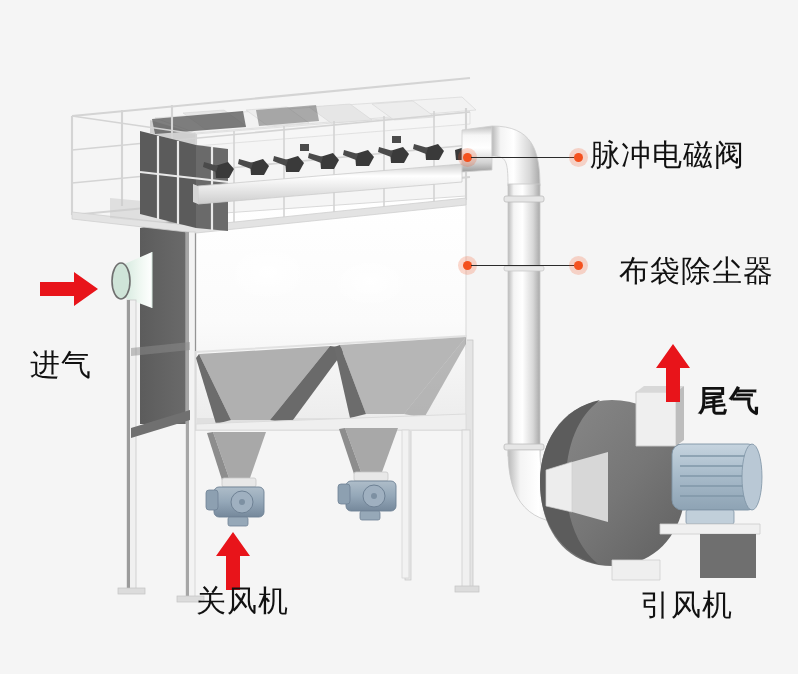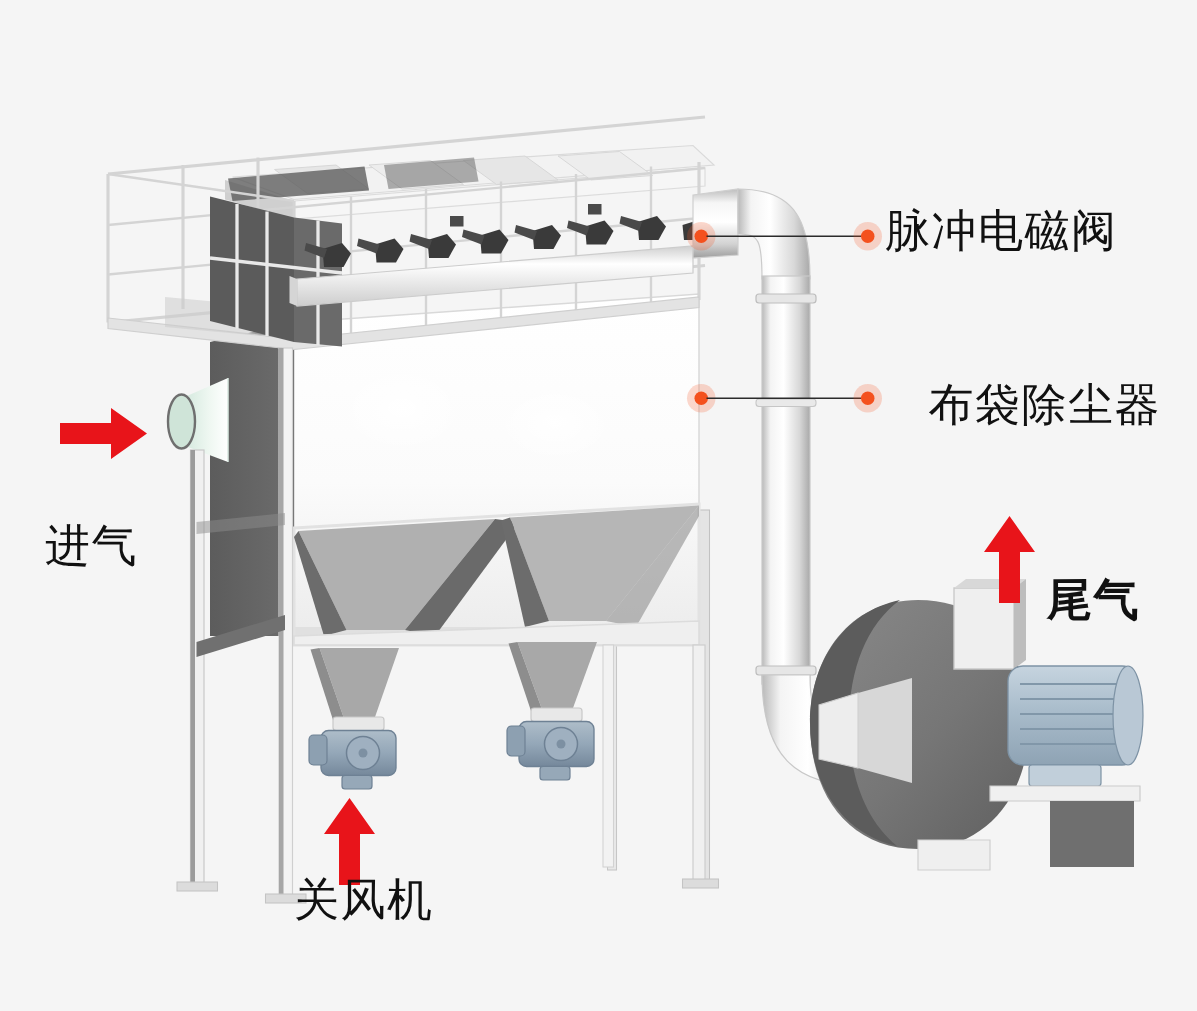--- a/index.html
+++ b/index.html
@@ -346,14 +346,15 @@
     <div class="label-text" style="left:196px; top:586px;">关风机</div>
   </div>
 
   <div>
     <svg width="42" height="64" style="position:absolute; left:652px; top:342px;">
       <path d="M21 2 L38 26 L28 26 L28 60 L14 60 L14 26 L4 26 Z" fill="#e8141a"></path>
     </svg>
     <div class="label-text" style="left:698px; top:386px;font-weight:bold;">尾气</div>
   </div>
 
+  <div class="label-text" style="left:640px; top:590px;">引风机</div>
 
 </div>
 
 </body></html>

